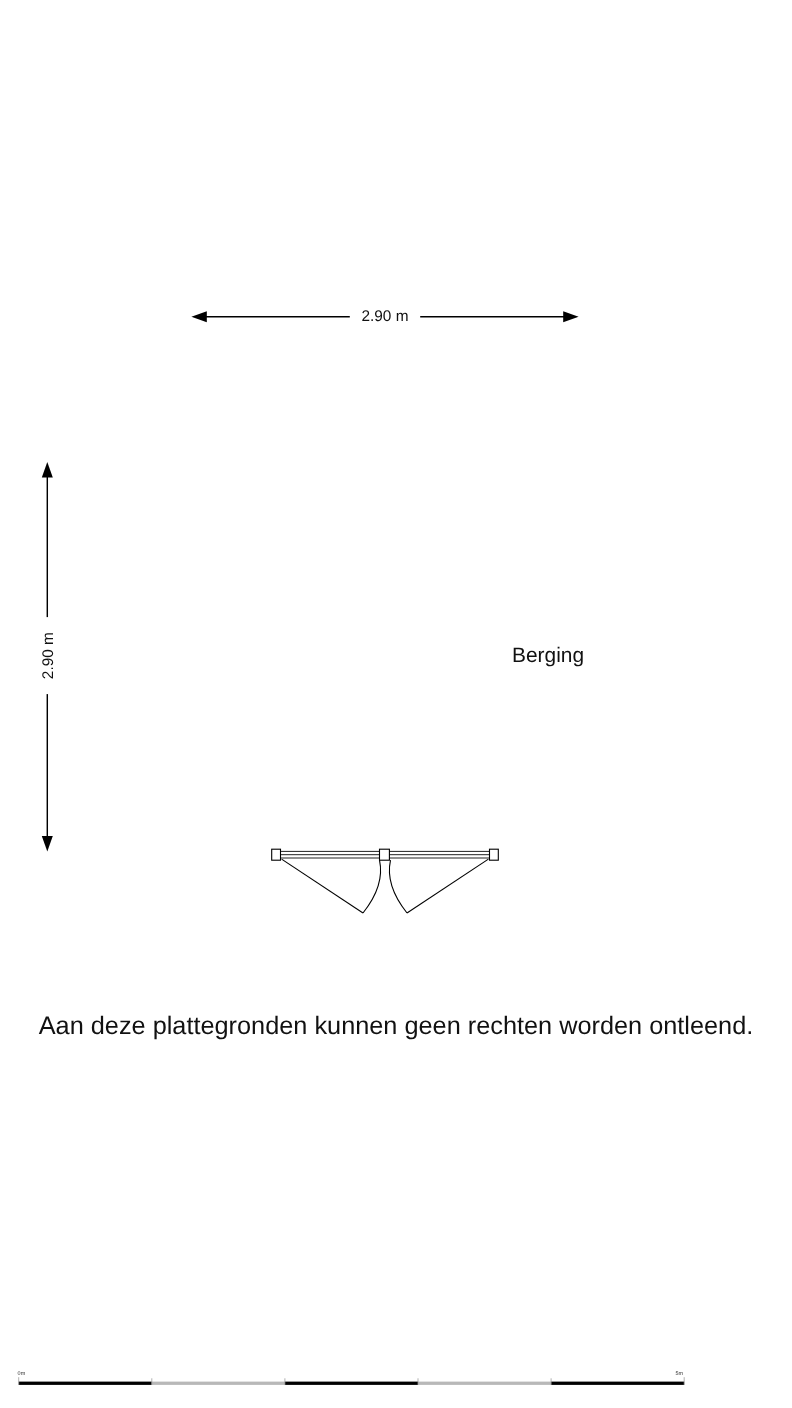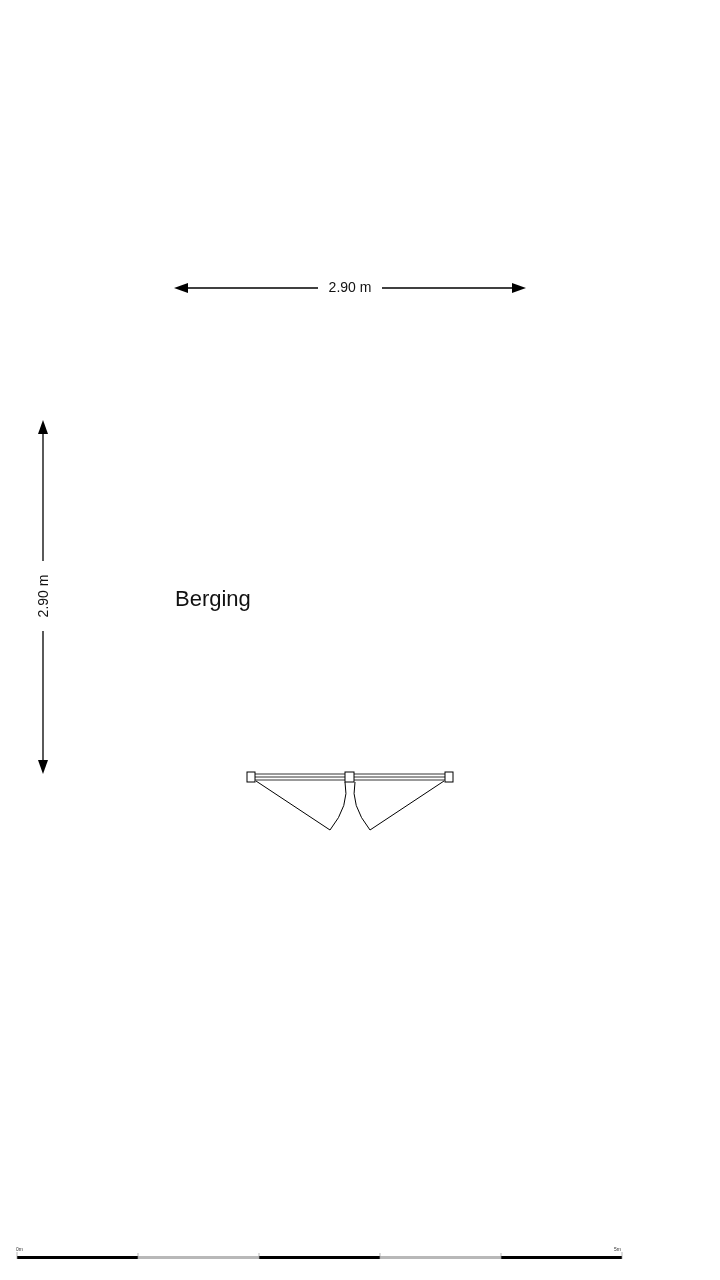--- a/index.html
+++ b/index.html
@@ -1,20 +1,20 @@
 <!DOCTYPE html>
 <html><head>
 <meta charset="utf-8">
 <style>
   html, body { margin:0; padding:0; background:#ffffff; }
   body { width:720px; height:1280px; position:relative; overflow:hidden; font-family:"Liberation Sans", sans-serif; color:#111; }
   .abs { position:absolute; }
   .room-outer { left:163px; top:409px; width:374px; height:374px; background:#000; }
   .room-inner { left:175px; top:421px; width:350px; height:352px; background:#c8c8c8; }
-  .room-label { left:175px; top:586px; width:356px; text-align:left; font-size:22px; color:#111; }
+  .room-label { left:175px; top:586px; width:356px; text-align:right; font-size:19px; color:#111; }
   .dim-h-label { left:318px; top:279px; width:64px; text-align:center; font-size:14px; background:#fff; }
   .dim-v-label { left:8px; top:588px; width:70px; text-align:center; font-size:14px; transform:rotate(-90deg); background:#fff; }
   .disclaimer { left:0; top:919px; width:720px; text-align:center; font-size:23px; line-height:27px; color:#111; }
   .scale-label { font-size:5px; color:#333; }
   svg { position:absolute; left:0; top:0; }
 </style>
 </head>
 <body>
 
 <svg width="720" height="1280">
@@ -71,16 +71,17 @@
 
 <div class="abs room-outer" style="z-index:-1;"></div>
 <div class="abs room-inner" style="z-index:-1;"></div>
 
 <div class="abs room-label">Berging</div>
 
 <div class="abs dim-h-label">2.90 m</div>
 <div class="abs dim-v-label">2.90 m</div>
 
 <div class="abs disclaimer">
+  <div>Aan deze plattegronden kunnen geen rechten worden ontleend.</div>
 </div>
 
 <div class="abs scale-label" style="left:16px; top:1246px;">0m</div>
 <div class="abs scale-label" style="left:614px; top:1246px;">5m</div>
 
 </body></html>

